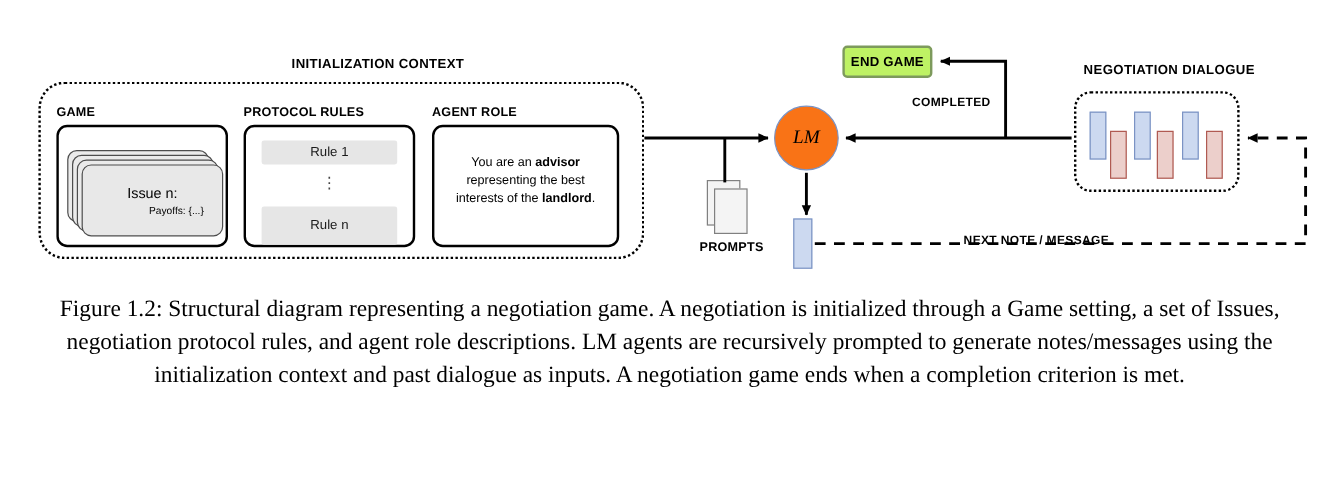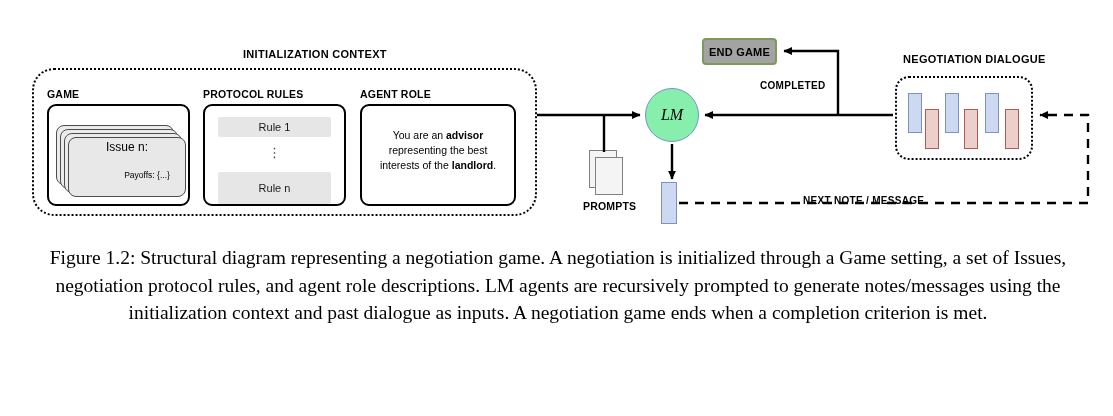--- a/index.html
+++ b/index.html
@@ -123,36 +123,36 @@
     line-height: 15px;
     color: #000;
     text-align: center;
   }
   .role-text b { font-weight: bold; }
 
   
   .endgame {
     border: 2px solid #7d9a5c;
     border-radius: 4px;
-    background: #a3a3a3;
+    background: #bef264;
     display: flex;
     align-items: center;
     justify-content: center;
     font-family: "Liberation Sans", sans-serif;
     font-weight: bold;
     font-size: 11px;
     color: #000;
     letter-spacing: 0.2px;
   }
 
   
   .lm-circle {
     border-radius: 50%;
     border: 1.5px solid #7b93c4;
-    background: #86efac;
+    background: #f97316;
     display: flex;
     align-items: center;
     justify-content: center;
     font-family: "Liberation Serif", serif;
     font-style: italic;
     font-size: 16px;
     color: #000;
   }
 
   
@@ -210,21 +210,21 @@
 
 <div class="abs solid-box" style="left:47px; top:104px; width:143px; height:102px;"></div>
 
 <div class="abs game-title" style="left:47px; top:109px; width:143px;margin-top:28px;">Rental agreement</div>
 
 <div class="card" style="left:56px; top:125px; width:118px; height:60px;"></div>
 <div class="card" style="left:60px; top:129px; width:118px; height:60px;"></div>
 <div class="card" style="left:64px; top:133px; width:118px; height:60px;"></div>
 <div class="card card-top" style="left:68px; top:137px; width:118px; height:60px;"></div>
 
-<div class="abs issue-title" style="left:68px; top:140px; width:118px;">Issue n:</div>
+<div class="abs issue-title" style="left:68px; top:154px; width:118px;">Issue n:</div>
 <div class="abs issue-sub" style="left:68px; top:170px; width:118px;">Payoffs: {...}</div>
 
 <div class="abs group-label" style="left:203px; top:88px;">PROTOCOL RULES</div>
 
 <div class="abs solid-box" style="left:203px; top:104px; width:143px; height:102px;"></div>
 
 <div class="abs rule-pill" style="left:218px; top:117px; width:113px; height:20px;">Rule 1</div>
 
 <div class="abs vdots" style="left:218px; top:146px; width:113px;">⋮</div>
 

